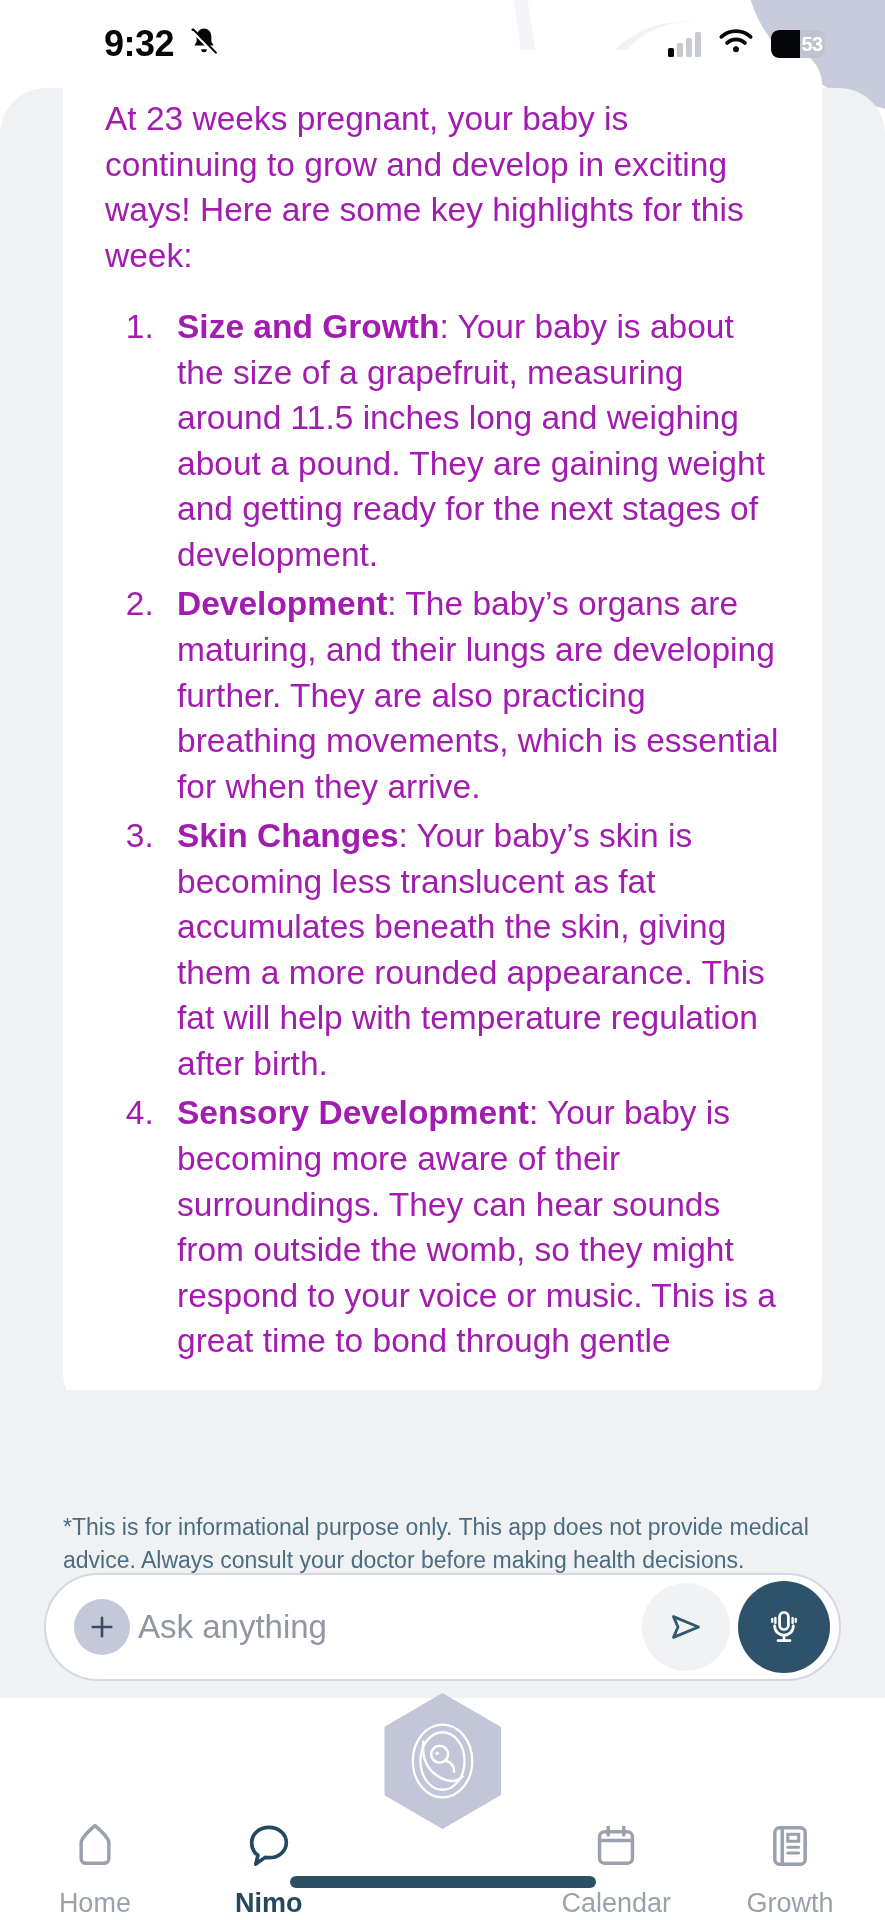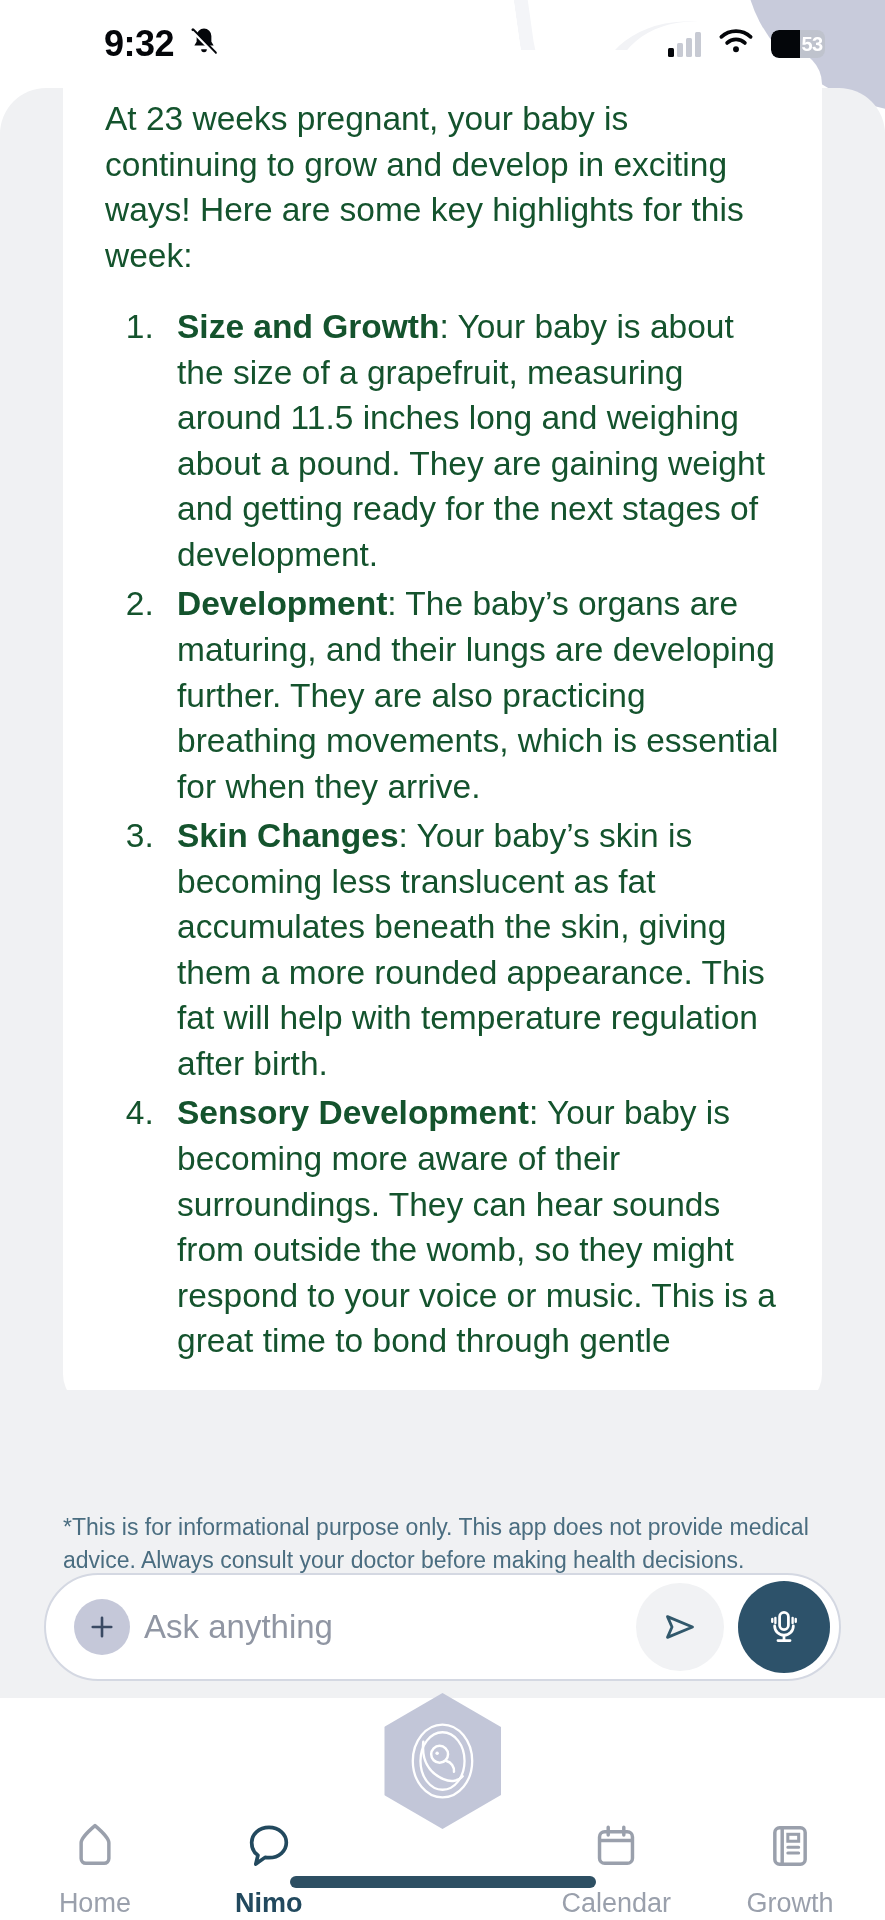--- a/index.html
+++ b/index.html
@@ -132,21 +132,21 @@
     height: 1340px;
     overflow: hidden;
   }
   #message-card {
     position: relative;
     margin: 0 63px;
     width: 759px;
     background: #ffffff;
     border-radius: 34px;
     padding: 46px 42px 40px 42px;
-    color: #14532d;
+    color: #a21caf;
     font-size: 33.5px;
     line-height: 1.36;
   }
   #message-intro { margin-bottom: 26px; }
   #message-list {
     list-style: decimal;
     padding-left: 58px;
   }
   #message-list li {
     margin-bottom: 4px;
@@ -169,21 +169,21 @@
   #composer {
     position: absolute;
     top: 1573px; left: 44px;
     width: 797px; height: 108px;
     background: #ffffff;
     border: 2px solid #d4d8e2;
     border-radius: 54px;
     display: flex;
     align-items: center;
     padding: 0 9px 0 28px;
-    gap: 14px;
+    gap: 8px;
   }
   #plus-button {
     flex: 0 0 auto;
     width: 56px; height: 56px;
     border-radius: 50%;
     background: #c5c8d9;
     display: flex;
     align-items: center;
     justify-content: center;
   }

